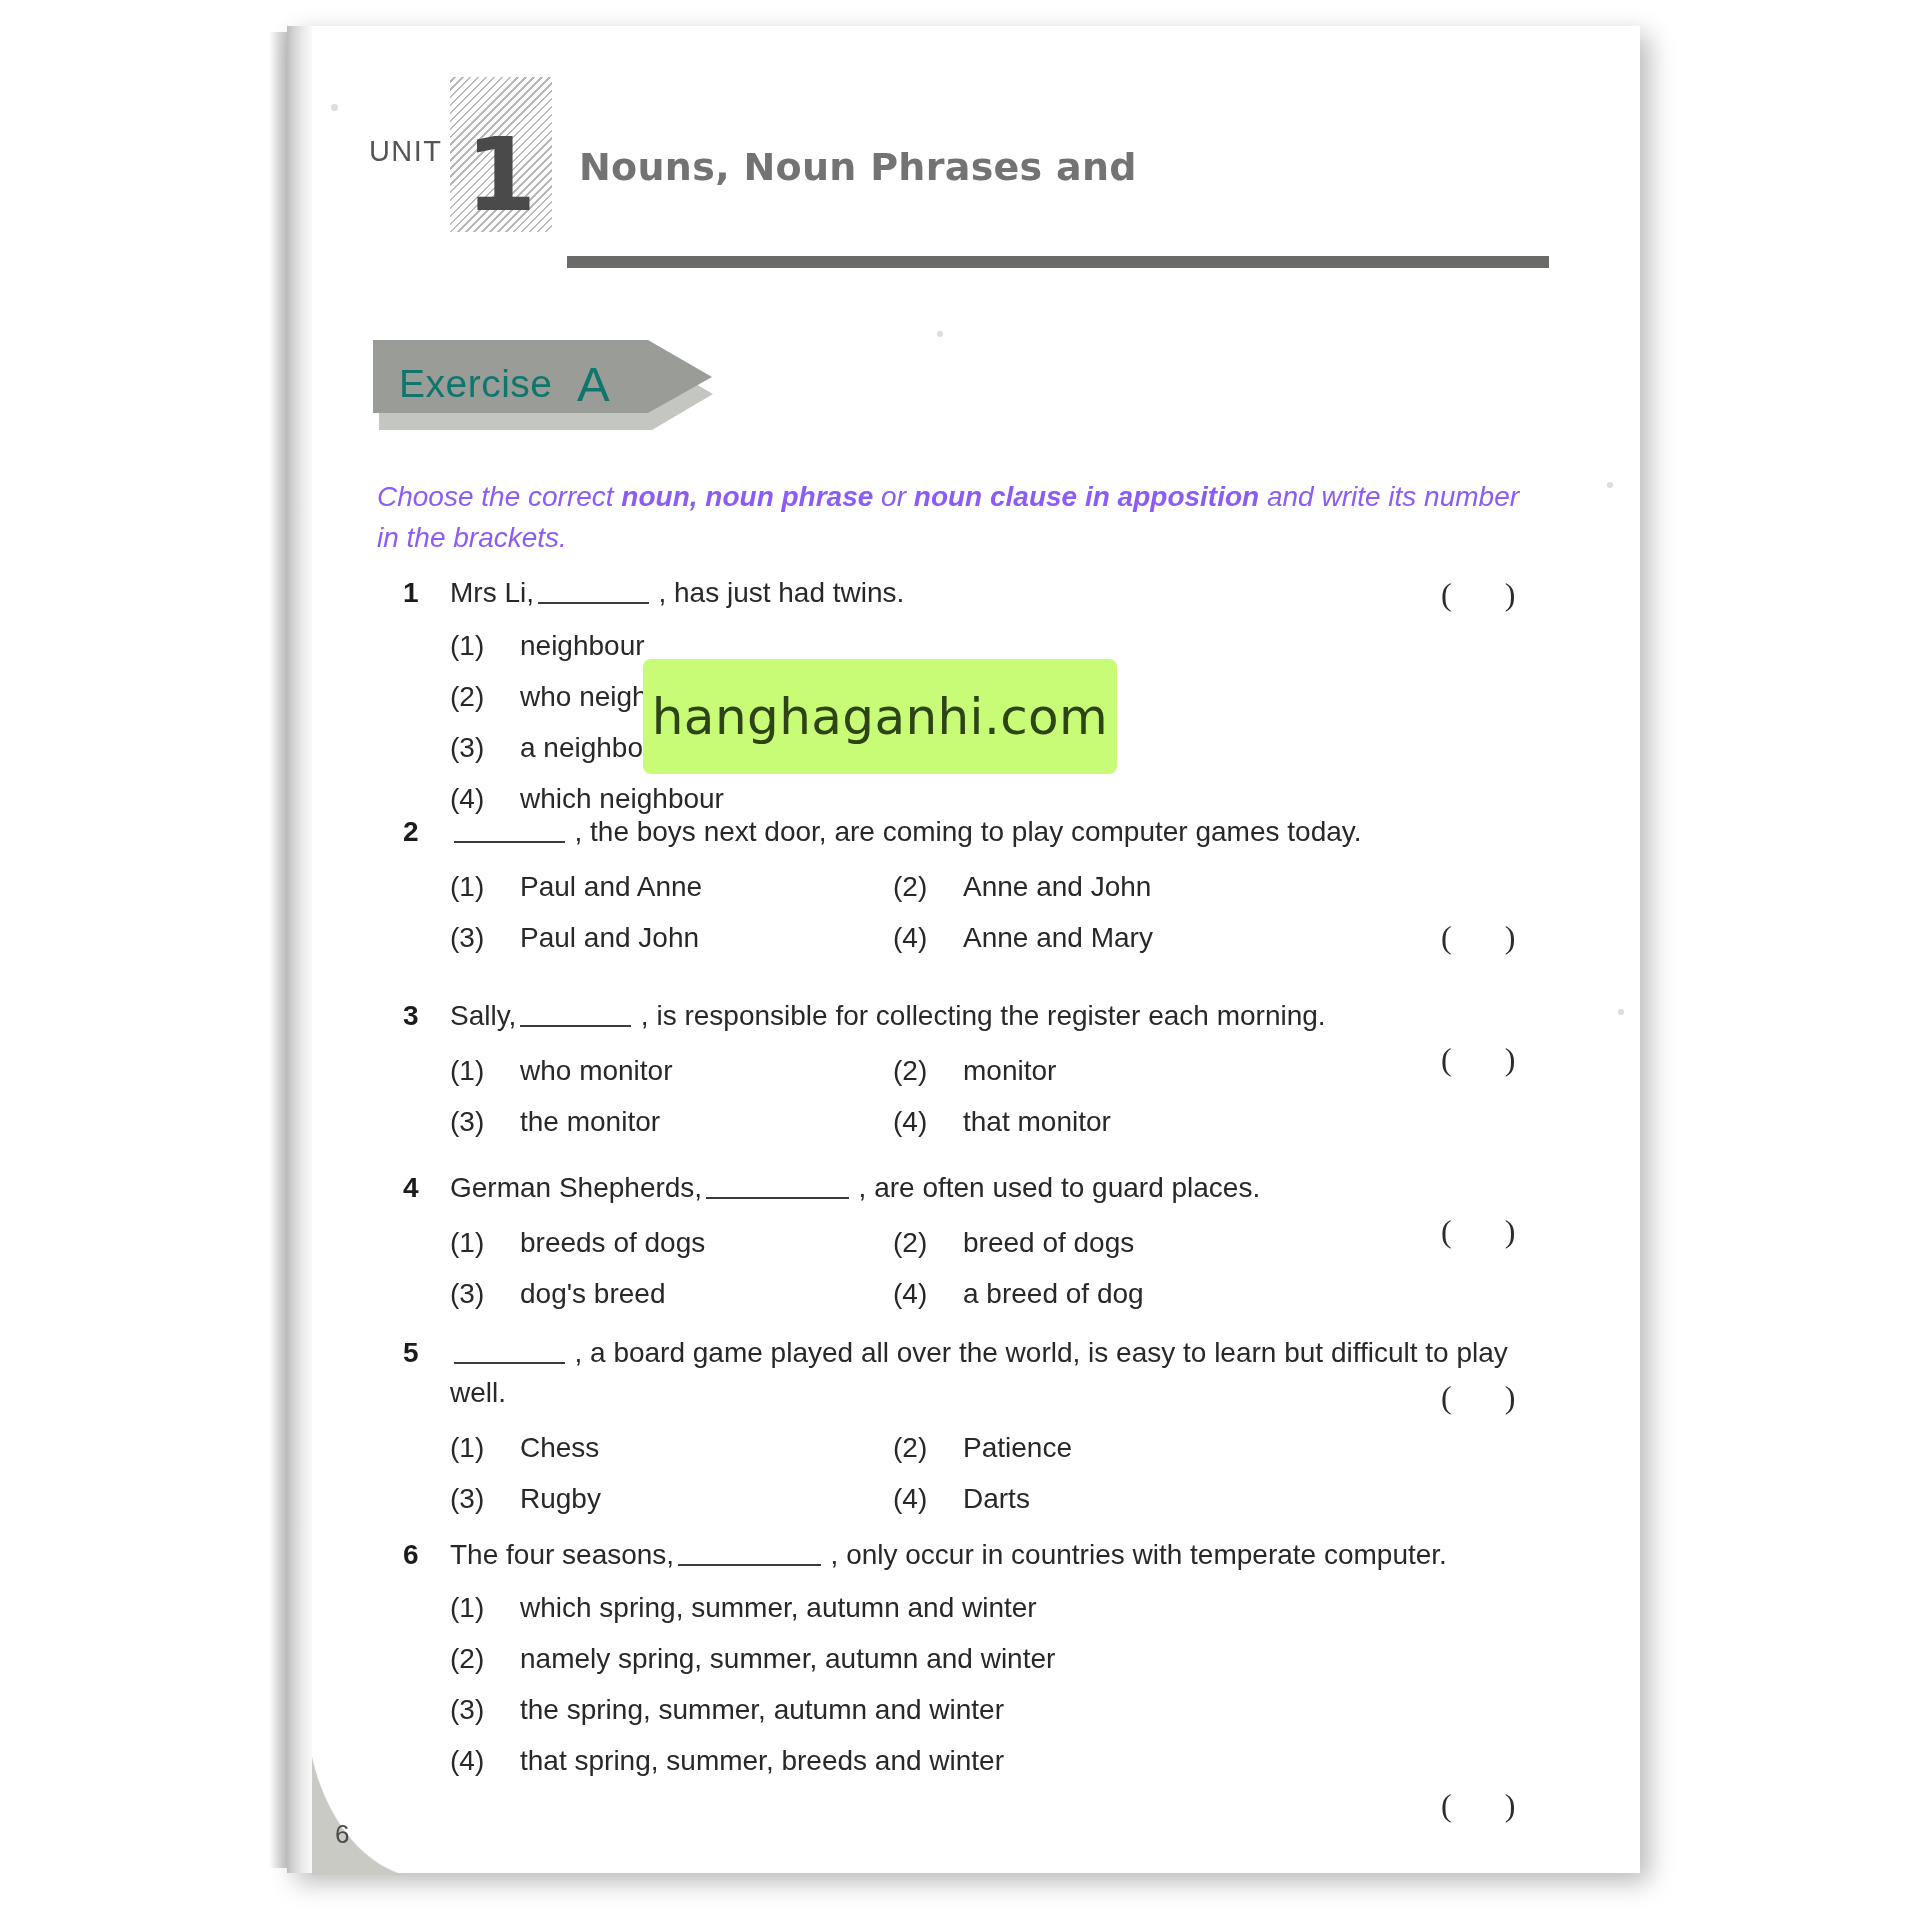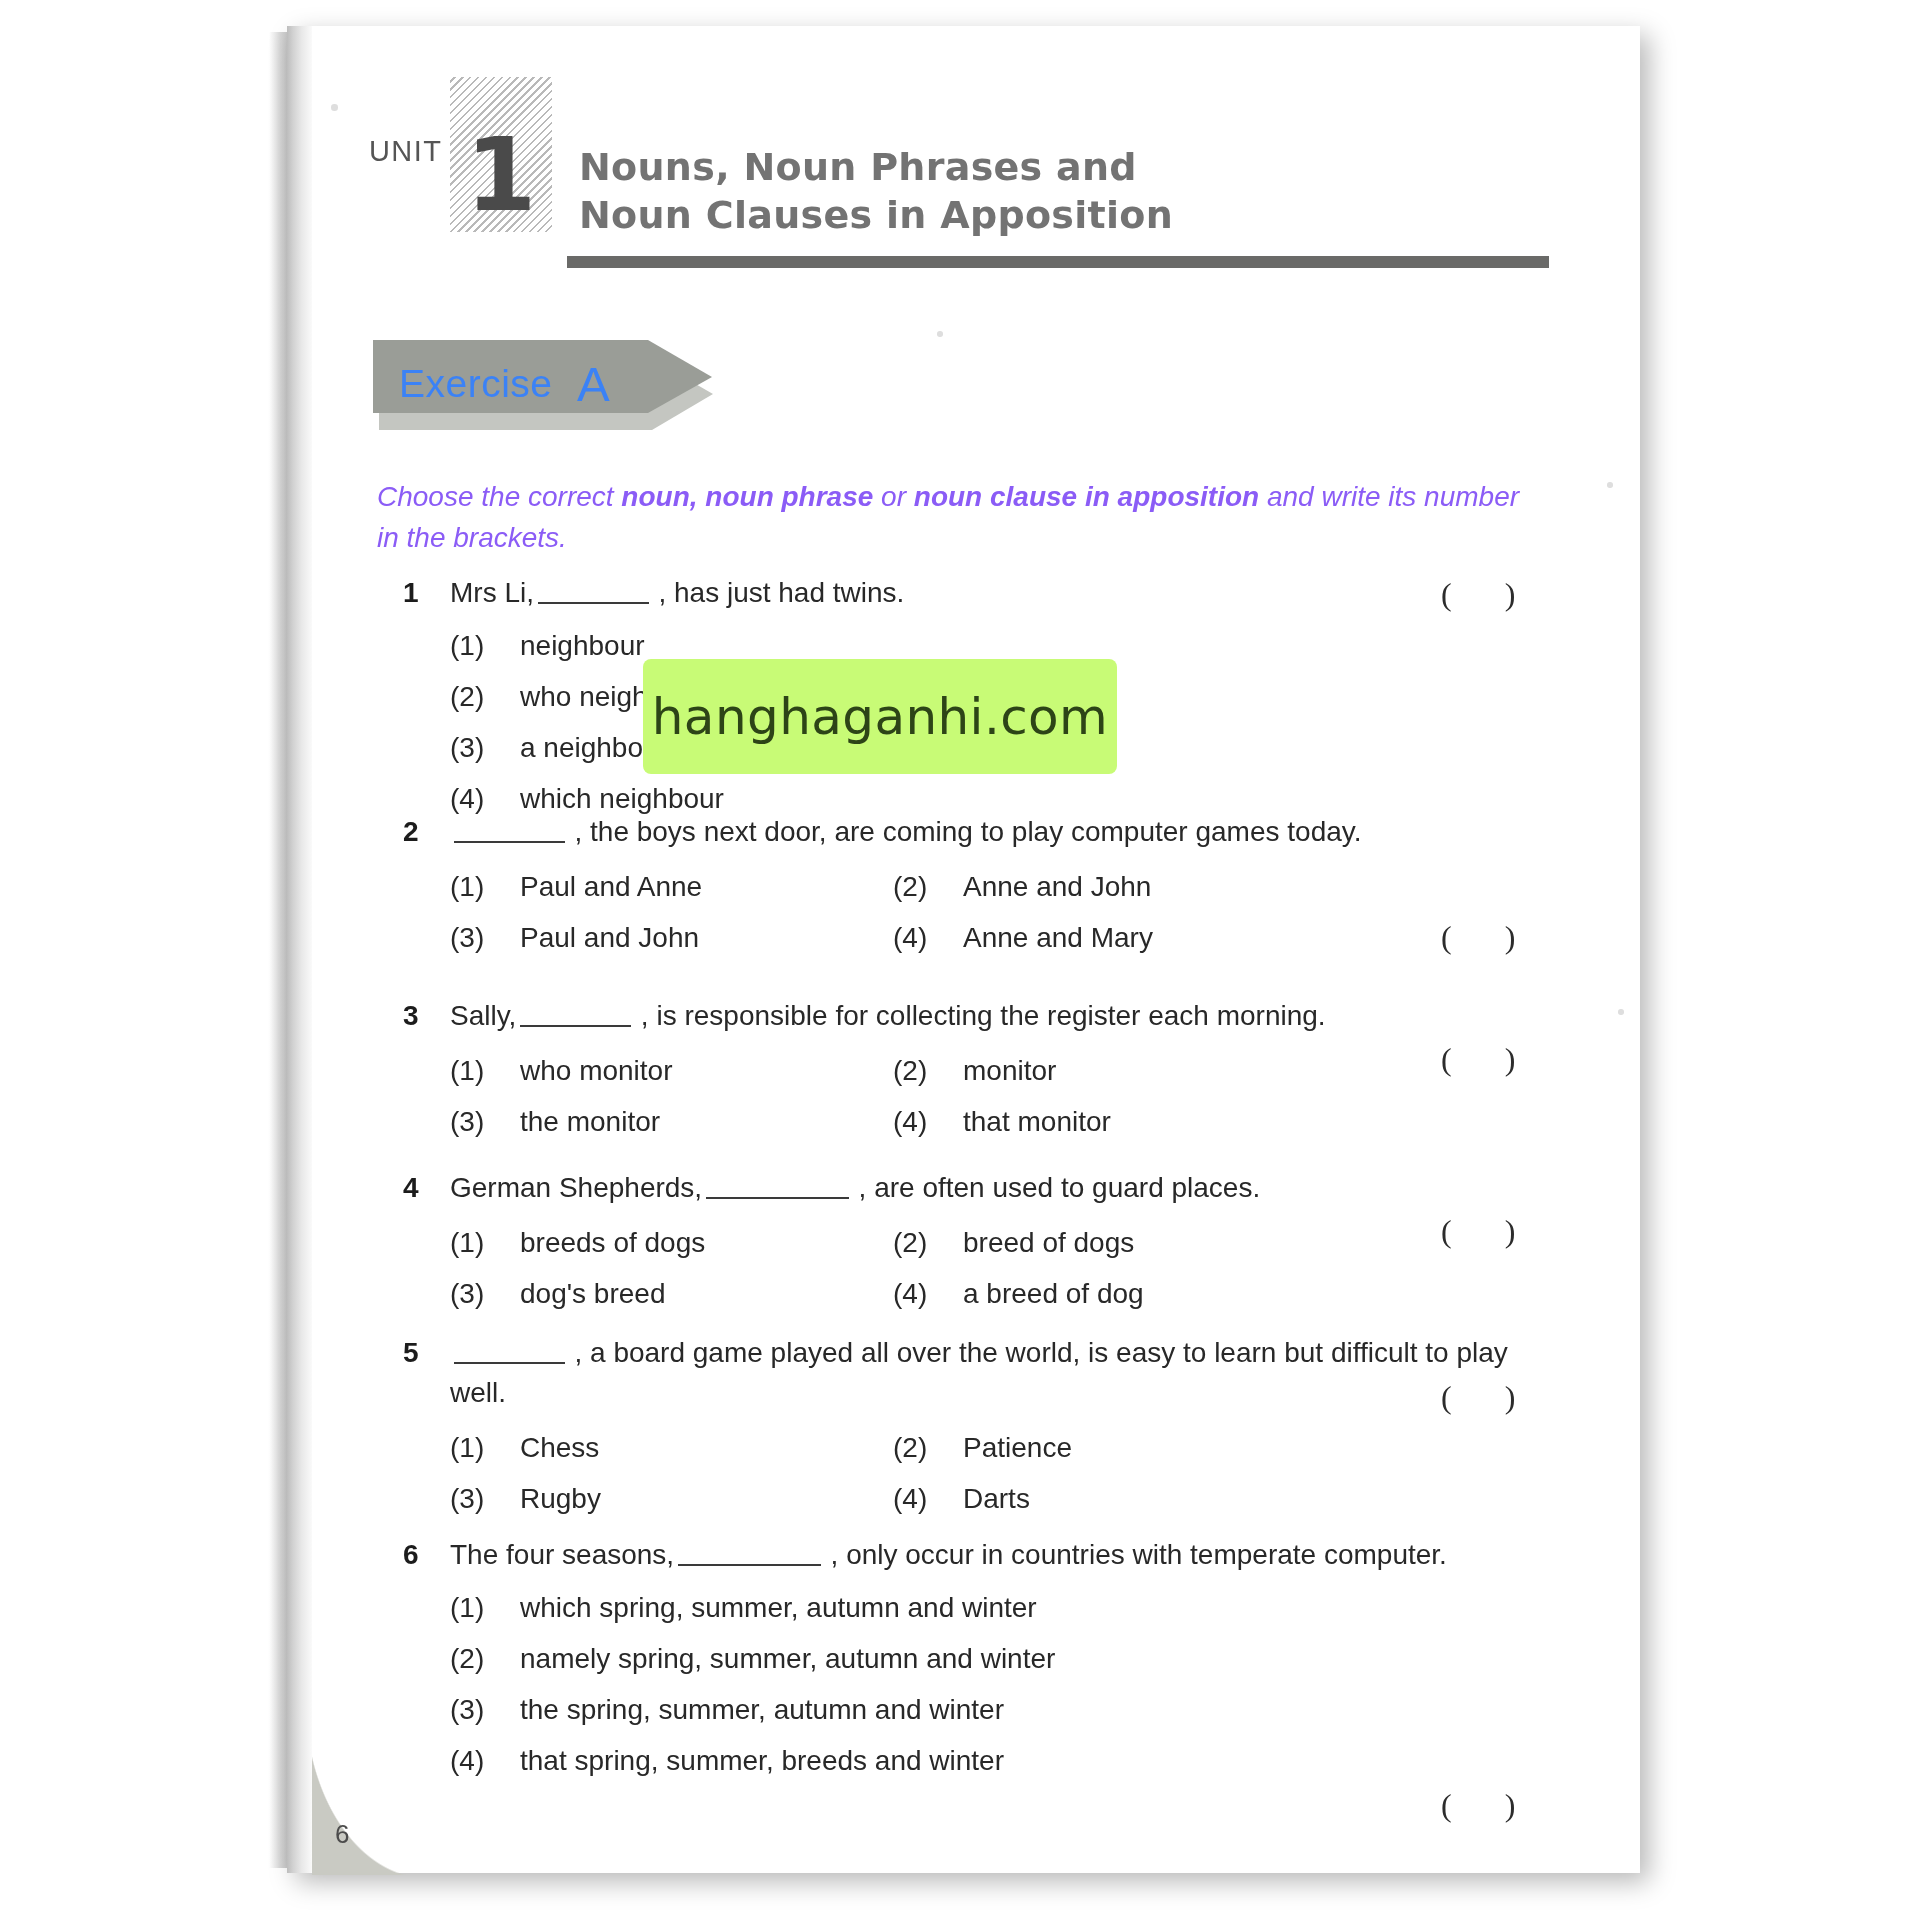--- a/index.html
+++ b/index.html
@@ -130,21 +130,21 @@
     width: 339px;
     height: 73px;
     background: #9a9d97;
     clip-path: polygon(0 0, 275px 0, 339px 37px, 275px 73px, 0 73px);
   }
   .ex-label {
     position: absolute;
     left: 399px;
     top: 352px;
     font-size: 39px;
-    color: #3b82f6;
+    color: #0f766e;
     letter-spacing: 0.5px;
     font-family: "Liberation Sans", sans-serif;
   }
   .ex-letter {
     font-size: 49px;
     margin-left: 24.5px;
     position: relative;
     top: 3.8px;
   }
 
@@ -269,21 +269,20 @@
 
   <div class="gutter-outer"></div>
   <div class="sheet"></div>
   <div class="gutter"></div>
 
   <div class="unit-word">UNIT</div>
   <div class="unit-box"></div>
   <div class="unit-num">1</div>
   <div class="unit-title">
     <div>Nouns, Noun Phrases and</div>
-    <div>Noun Clauses in Apposition</div>
   </div>
   <div class="title-rule"></div>
 
   <div class="ex-shadow"></div>
   <div class="ex-banner"></div>
   <div class="ex-label">
     <span>Exercise</span><span class="ex-letter">A</span>
   </div>
 
   <div class="instruction">

